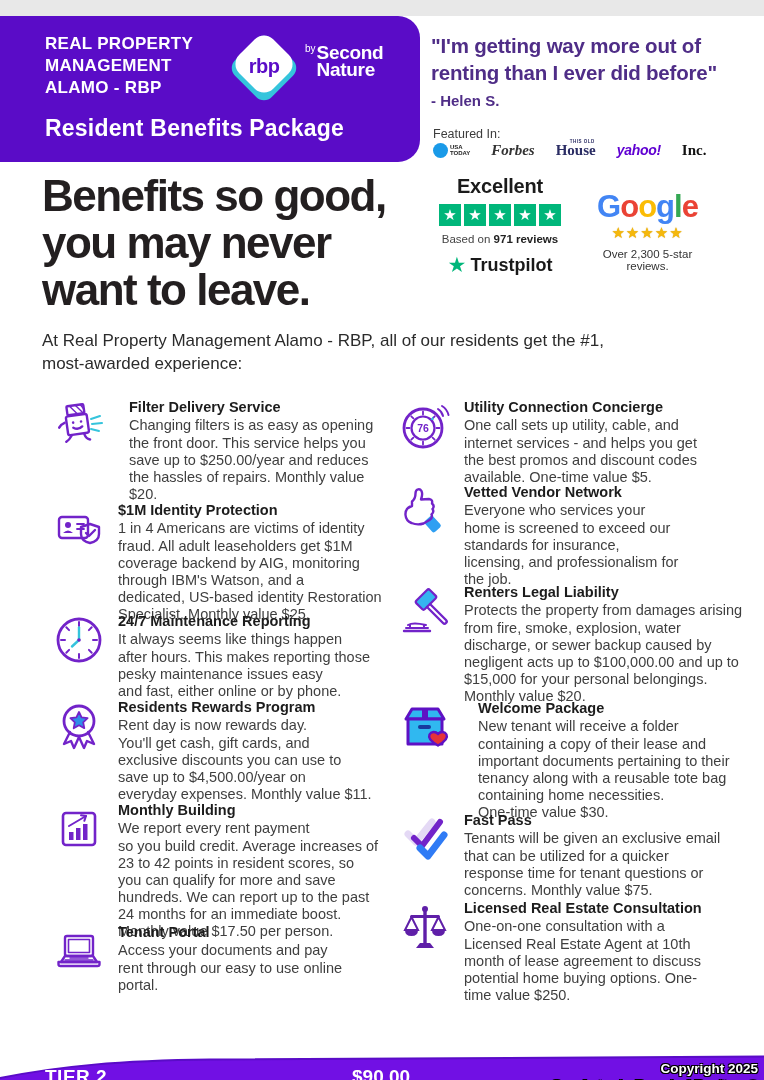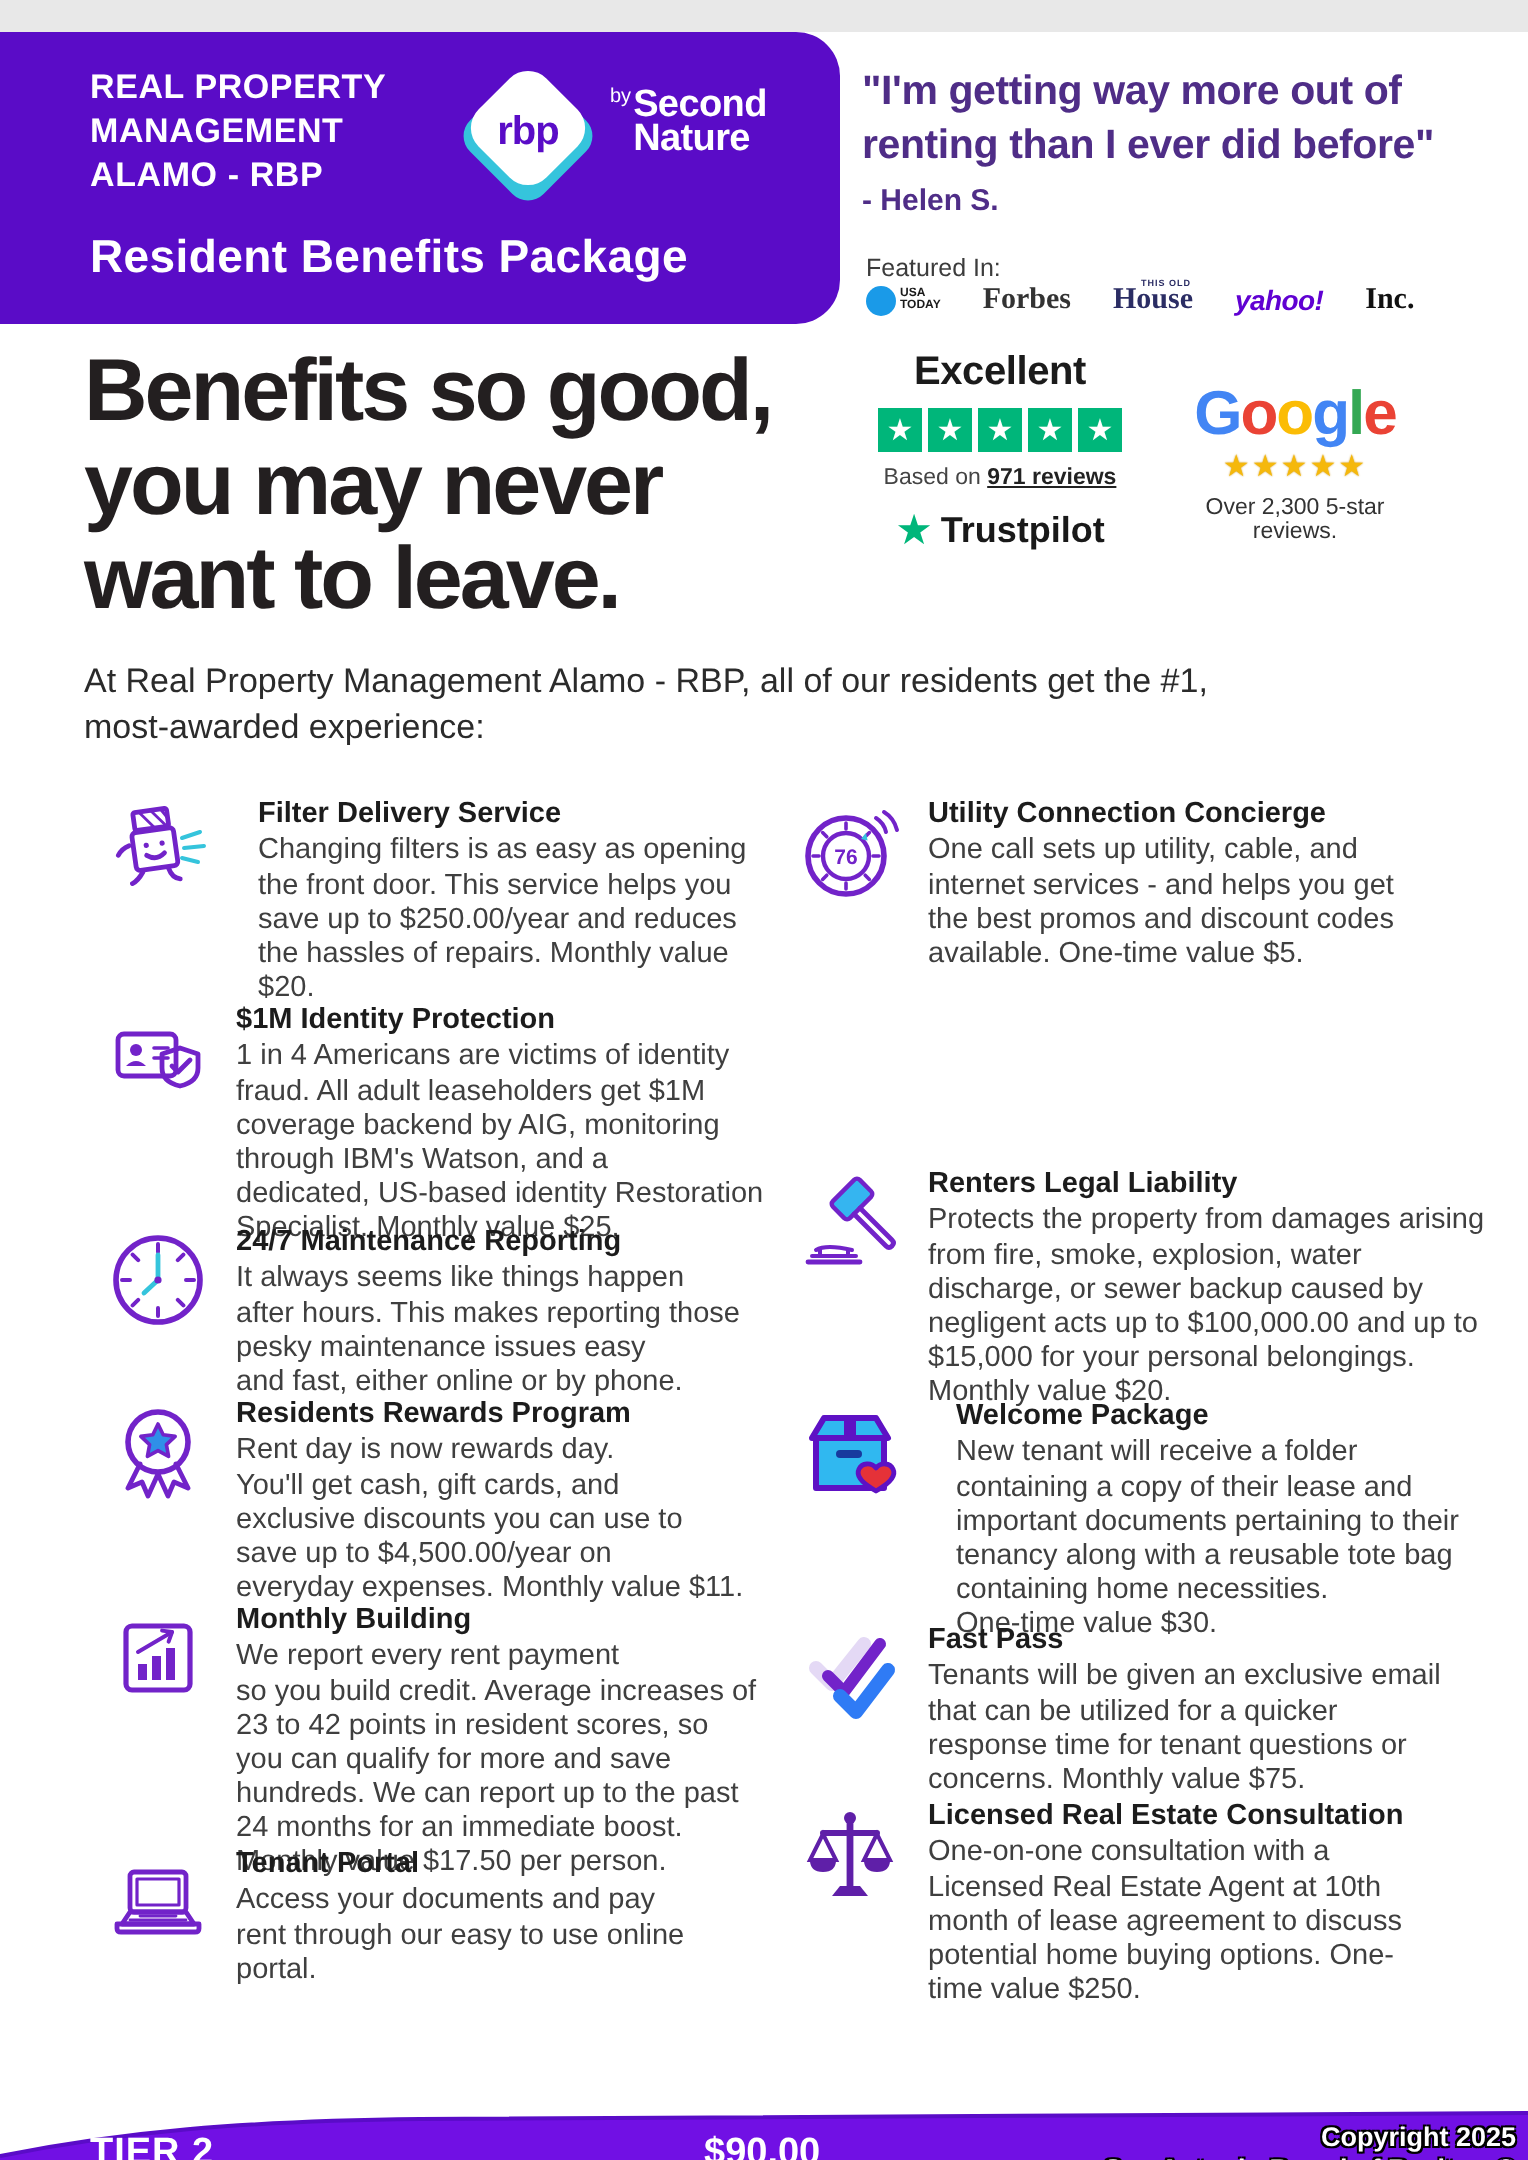--- a/index.html
+++ b/index.html
@@ -51,36 +51,36 @@
 
   
   .featured-label { position:absolute; left:433px; top:111px; font-size:12.5px; color:#3c3c3c; }
   .featured-row {
     position:absolute; left:433px; top:124px; width:320px; height:20px;
     display:flex; align-items:center; gap:21px;
   }
   .usatoday { display:flex; align-items:center; gap:2px; }
   .usatoday .dot { width:15px; height:15px; border-radius:50%; background:#1a9ae8; }
   .usatoday .txt { font-size:6px; font-weight:bold; color:#1a1a1a; line-height:1.05; white-space:pre-line; }
-  .forbes { font-family:"Liberation Serif",serif; font-size:15px; font-weight:bold; color:#333; }
+  .forbes { font-family:"Liberation Serif",serif; font-size:15px; font-weight:bold; color:#333;font-style:italic; }
   .toh { position:relative; font-family:"Liberation Serif",serif; font-size:15px; font-weight:bold; color:#2b2d64; }
   .toh .tiny { position:absolute; left:14px; top:-3px; font-size:4.5px; letter-spacing:.5px; font-family:"Liberation Sans",sans-serif; }
   .yahoo { font-size:14px; font-weight:800; font-style:italic; color:#6001d2; letter-spacing:-.3px; }
   .inc { font-family:"Liberation Serif",serif; font-size:15px; font-weight:bold; color:#111; }
 
   
   .tp-block { position:absolute; left:430px; top:159px; width:140px; text-align:center; }
   .tp-excellent { font-size:20px; font-weight:bold; color:#1b1b1b; letter-spacing:-.2px; }
   .tp-stars { margin-top:6px; display:flex; justify-content:center; gap:3px; }
   .tp-star {
     width:22px; height:22px; background:#00b67a; color:#fff; font-size:15px;
     display:flex; align-items:center; justify-content:center;
   }
   .tp-basedon { margin-top:7px; font-size:11.5px; color:#444; }
-  .tp-basedon b { color:#222; text-decoration:underline; }
+  .tp-basedon b { color:#222; }
   .tp-brand { margin-top:8px; font-size:18px; font-weight:bold; color:#191919; display:flex; align-items:center; justify-content:center; gap:4px; }
   .tp-brand .star { color:#00b67a; font-size:21px; }
 
   .g-block { position:absolute; left:585px; top:175px; width:125px; text-align:center; }
   .g-logo { font-size:31px; font-weight:bold; letter-spacing:-1px; line-height:1; }
   .g-blue{color:#4285f4} .g-red{color:#ea4335} .g-yellow{color:#fbbc05} .g-green{color:#34a853}
   .g-stars { margin-top:2px; color:#f5b80c; font-size:15px; letter-spacing:1px; text-shadow:0 0 1px #c98f00; }
   .g-caption { margin-top:6px; font-size:11.5px; color:#333; }
 
   
@@ -325,20 +325,36 @@
     </div>
     <div class="txt">
       <div class="b-title">Utility Connection Concierge</div>
       <div class="b-body">One call sets up utility, cable, and
 internet services - and helps you get
 the best promos and discount codes
 available. One-time value $5.</div>
     </div>
   </div>
 
+  <div class="benefit col-right" style="left:398px; top:468px;">
+    <div class="icon-box">
+      <svg width="54" height="54" viewBox="0 0 54 54">
+        <rect x="29" y="33" width="11" height="15" rx="2.5" fill="#2f9ff2" transform="rotate(-42 34 40)"></rect>
+        <path d="M14 22 q-7 2 -6.5 9 q.5 6 6 8 q6 2.5 12 .5 l6 -3.5 q3.5 -2 2 -5.5 q3 -2.5 1 -5.5 q2.5 -3 -.5 -5.5 q1 -4 -3 -4.5 l-8 .5 q2 -5.5 .5 -8.5 q-1.5 -2.5 -4 -1.5 q-2 1 -2 4 q0 5 -3.5 8 z" class="st" fill="#fff"></path>
+      </svg>
+    </div>
+    <div class="txt">
+      <div class="b-title">Vetted Vendor Network</div>
+      <div class="b-body">Everyone who services your
+home is screened to exceed our
+standards for insurance,
+licensing, and professionalism for
+the job.</div>
+    </div>
+  </div>
 
   <div class="benefit col-right" style="left:398px; top:568px;">
     <div class="icon-box">
       <svg width="54" height="54" viewBox="0 0 54 54">
         <rect x="22" y="6" width="12" height="19" rx="2" fill="#35b5f0" stroke="#7223c9" stroke-width="2.2" transform="rotate(45 28 15.5)"></rect>
         <path d="M32 20 L48 36 q1.5 1.5 0 3 q-1.5 1.5 -3 0 L29 23" class="st" fill="#fff"></path>
         <path d="M8 44 h22 M10 41 q5 -3 18 0 M12 44 v-3 M26 44 v-3" class="st" style="stroke-width:2"></path>
         <path d="M6 47 h26" class="st" style="stroke-width:2.4"></path>
       </svg>
     </div>

